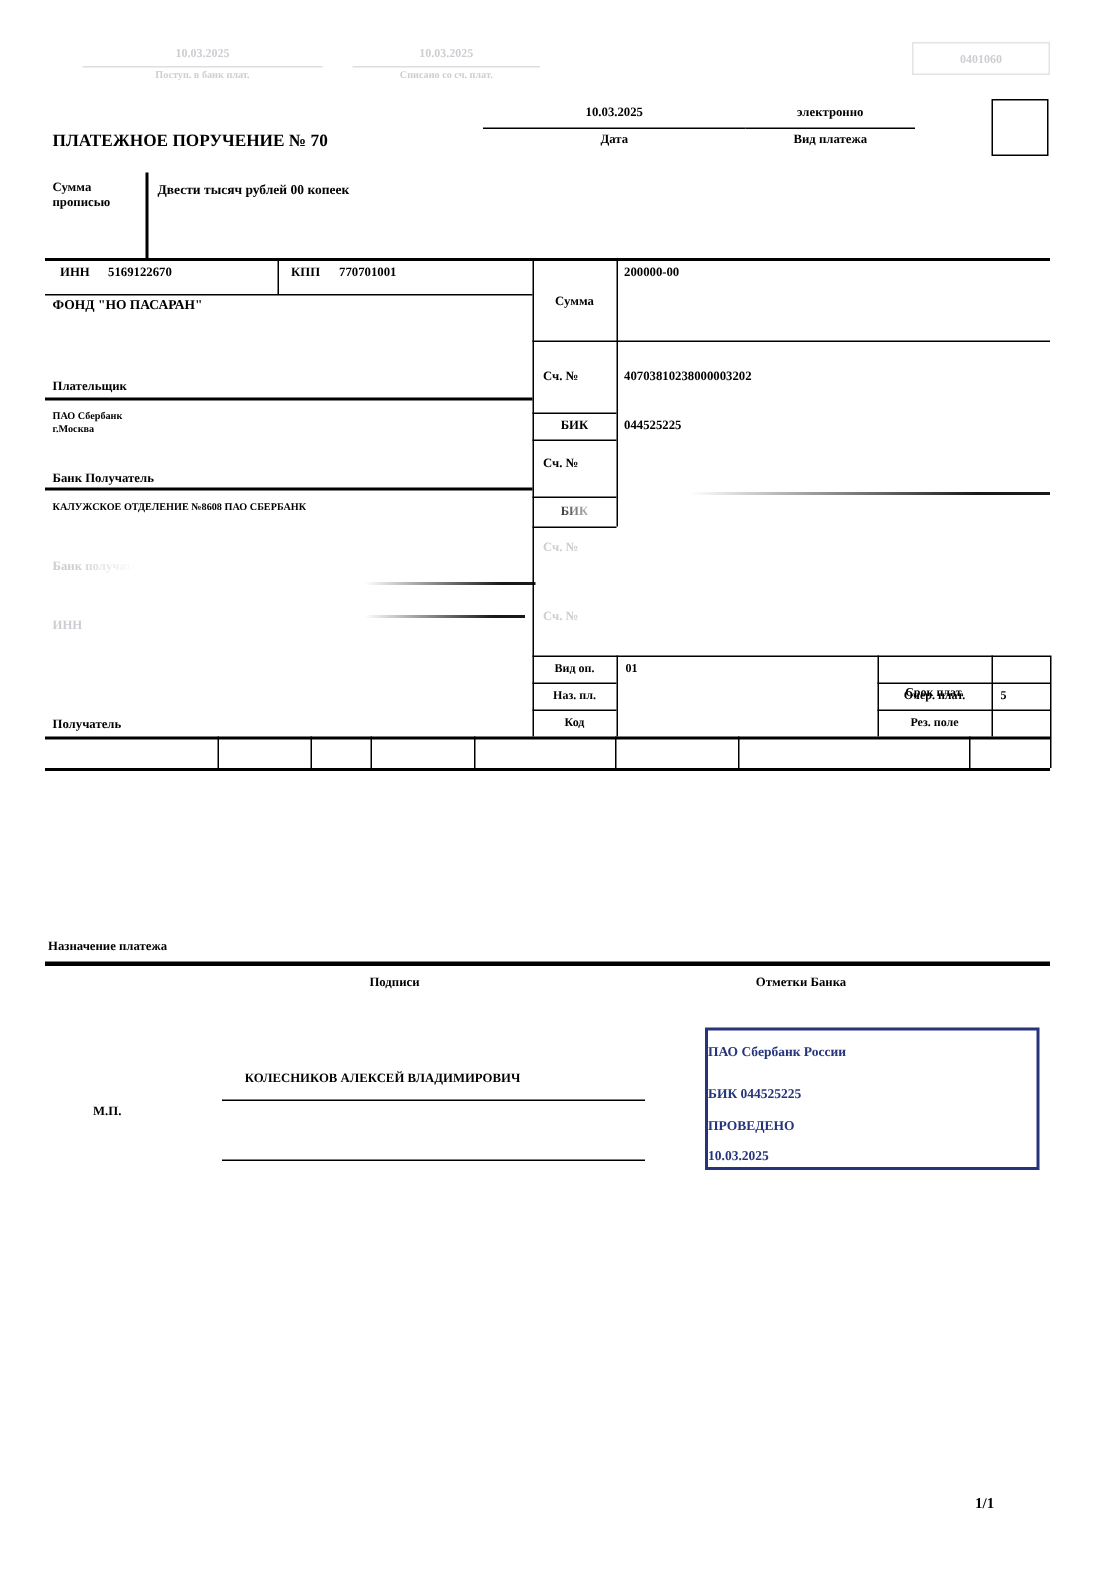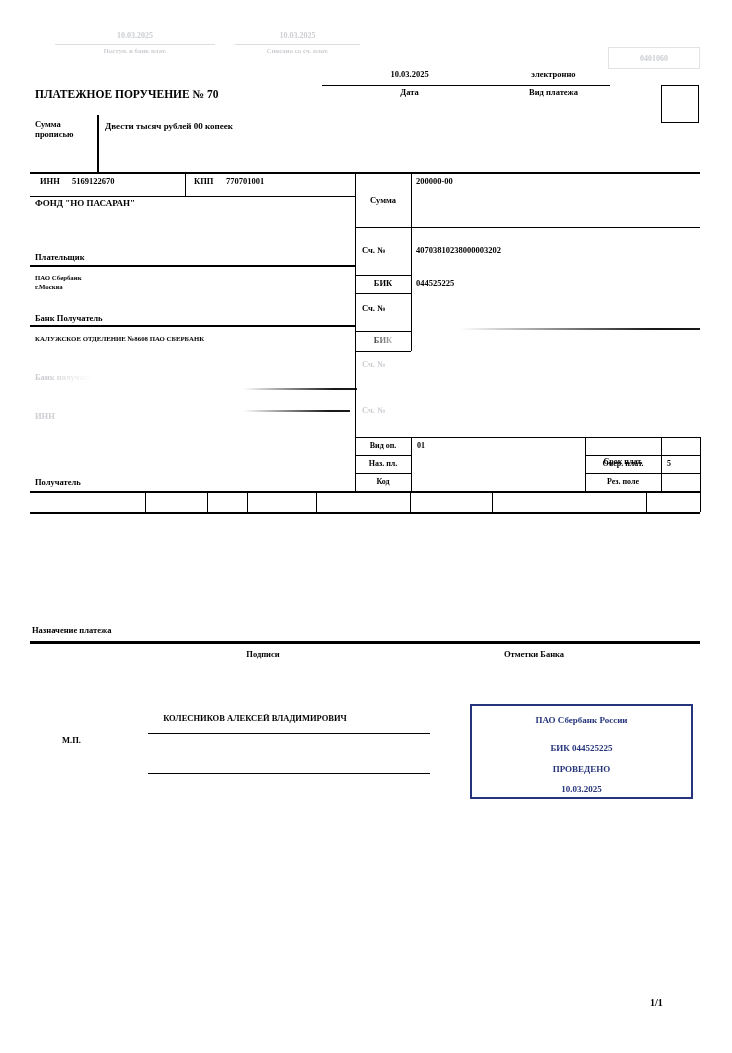--- a/index.html
+++ b/index.html
@@ -25,29 +25,29 @@
   .vl2 { width:2px; }
   .faintl { background:#dcdee0; }
   .gradl {
     position:absolute; height:1.5px;
     background:linear-gradient(to right, rgba(0,0,0,0) 0%, rgba(0,0,0,0.9) 80%);
   }
   .fade-r {
     -webkit-mask-image:linear-gradient(to right,#000 20%,rgba(0,0,0,0) 85%);
     mask-image:linear-gradient(to right,#000 20%,rgba(0,0,0,0) 85%);
   }
-  .box { position:absolute; box-sizing:border-box;margin-top:19px; }
+  .box { position:absolute; box-sizing:border-box; }
   #form-code-box {
     border:1px solid #e3e3e3; display:flex; align-items:center; justify-content:center;
   }
   #status-box { border:1.5px solid #000; }
   #stamp {
     border:2px solid var(--stamp,#26357b); color:var(--stamp,#26357b);
   }
-  #stamp .t { width:100%; text-align:center; left:0; }
+  #stamp .t { width:100%; left:0; }
 </style>
 </head>
 <body>
 
 <div id="page">
 
   <div class="t c faint s8" style="left:55px;top:31px;width:160px">10.03.2025</div>
   <div class="hl faintl" style="left:55px;top:44px;width:160px"></div>
   <div class="t c faint s7" style="left:55px;top:47px;width:160px">Поступ. в банк плат.</div>
 

